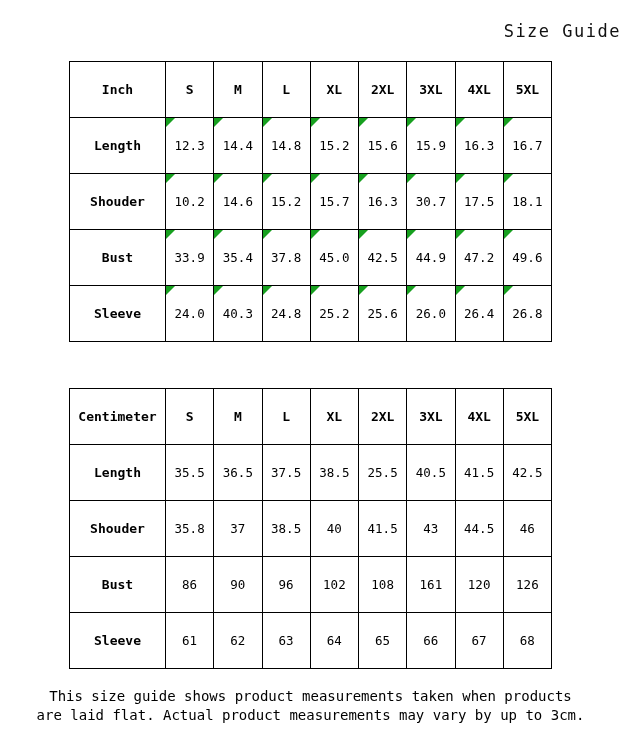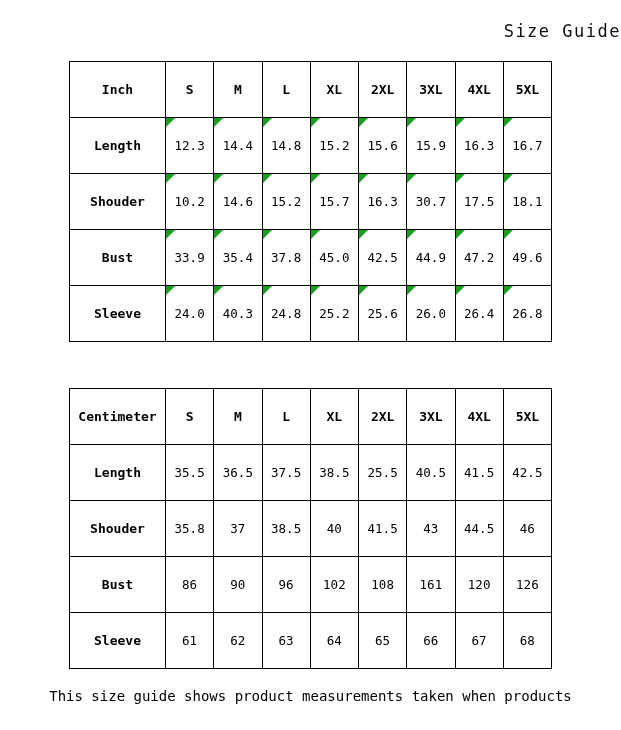--- a/index.html
+++ b/index.html
@@ -210,15 +210,16 @@
         <td>65</td>
         <td>66</td>
         <td>67</td>
         <td>68</td>
       </tr>
     </tbody>
   </table>
 
   <div class="footer">
     <div>This size guide shows product measurements taken when products</div>
+    <div>are laid flat. Actual product measurements may vary by up to 3cm.</div>
   </div>
 
 </div>
 
 </body></html>

